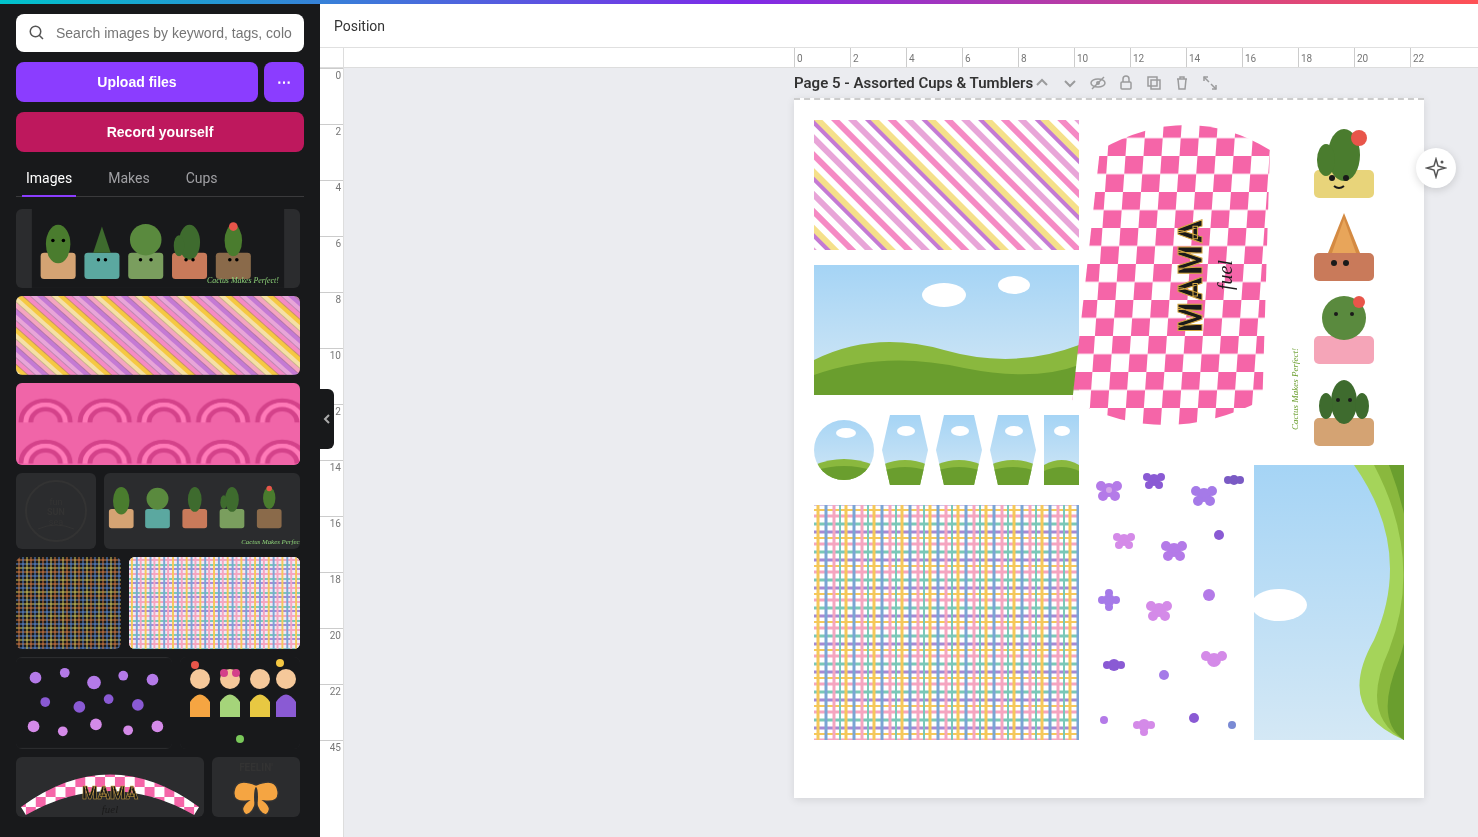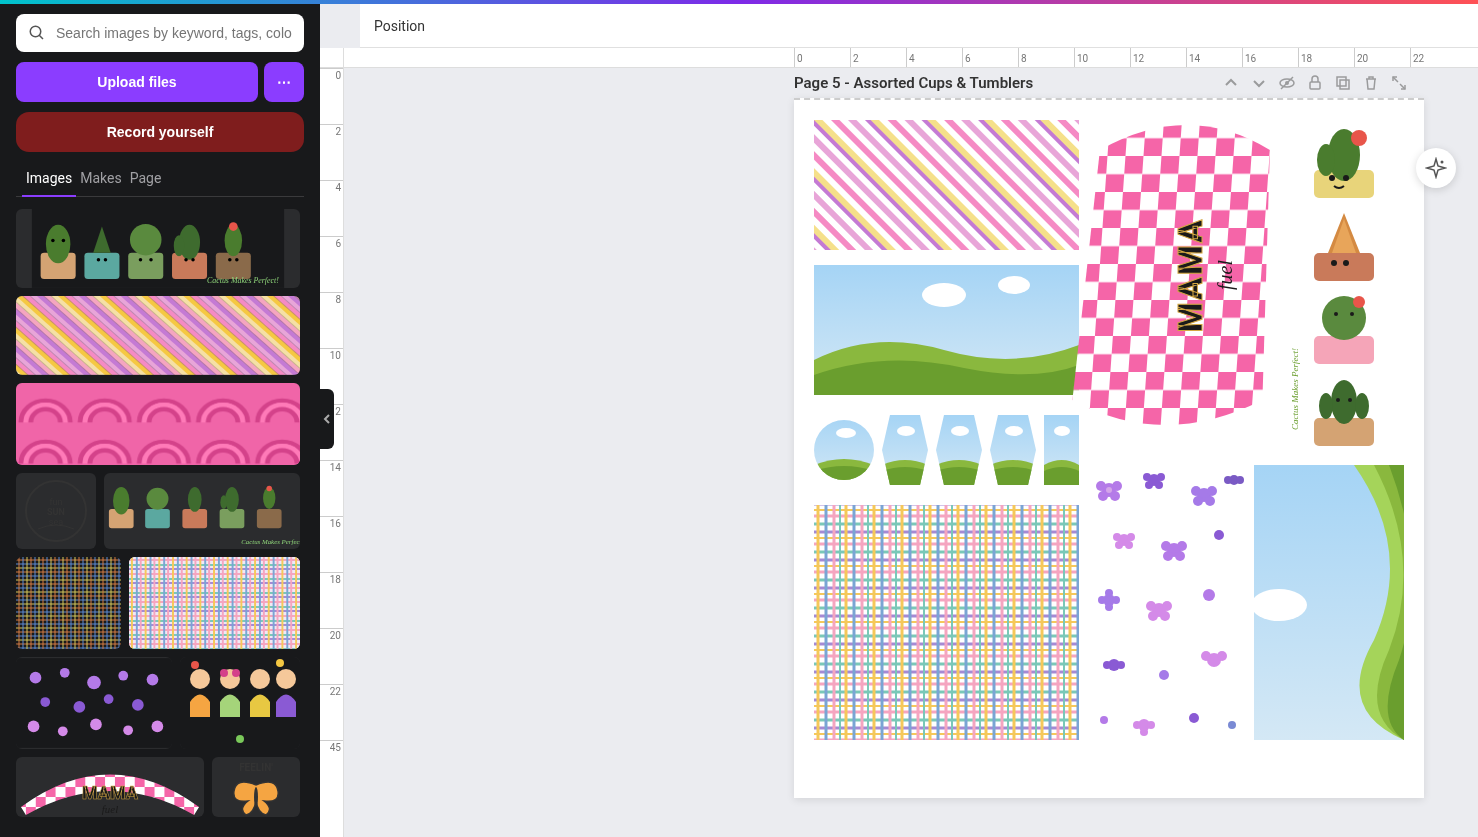--- a/index.html
+++ b/index.html
@@ -12,51 +12,51 @@
 
 .left-panel { width: 320px; background: #18191b; color: #fff; display: flex; flex-direction: column; padding: 10px 16px 0 16px; }
 .search-wrap { position: relative; margin-bottom: 10px; }
 .search-input { width: 100%; height: 38px; border-radius: 8px; border: none; padding: 0 12px 0 40px; font-size: 14px; background: #fff; color: #333; }
 .search-icon { position: absolute; left: 12px; top: 10px; width: 18px; height: 18px; }
 
 .btn-row { display: flex; gap: 6px; margin-bottom: 10px; }
 .btn { height: 40px; border-radius: 8px; border: none; font-size: 14px; font-weight: 600; cursor: pointer; display: flex; align-items: center; justify-content: center; }
 .btn-upload { flex: 1; background: #8b3dff; color: #fff; }
 .btn-more { width: 40px; background: #8b3dff; color: #fff; }
-.btn-record { width: 100%; background: #7f1d1d; color: #fff; margin-bottom: 10px; border-radius: 13px; }
-
-.tabs { display: flex; border-bottom: 1px solid #3a3a3c; margin-bottom: 12px; padding: 0 6px; }
+.btn-record { width: 100%; background: #be185d; color: #fff; margin-bottom: 10px; }
+
+.tabs { display: flex; gap: 28px; border-bottom: 1px solid #3a3a3c; margin-bottom: 12px; padding: 0 6px; }
 .tab { padding: 8px 4px 10px; font-size: 14px; color: #a0a0a4; cursor: pointer; position: relative; }
 .tab.active { color: #fff; }
 .tab.active::after { content: ""; position: absolute; left: 0; right: 0; bottom: -1px; height: 2px; background: #8b3dff; }
 
 .gallery { flex: 1; overflow-y: auto; display: flex; flex-direction: column; gap: 8px; padding-right: 4px; padding-bottom: 20px; }
 .gallery::-webkit-scrollbar { width: 6px; }
 .gallery::-webkit-scrollbar-thumb { background: #555; border-radius: 3px; }
 
 .gallery-row { display: flex; gap: 8px; }
 .thumb { border-radius: 6px; overflow: hidden; cursor: pointer; background: #2b2c2e; position: relative; }
 
 
 .main { flex: 1; display: flex; flex-direction: column; background: #ebecf0; position: relative; }
-.toolbar { height: 44px; background: #fff; border-bottom: 1px solid #e0e0e0; display: flex; align-items: center; padding: 14px 14px; margin-left: 40px; }
+.toolbar { height: 44px; background: #fff; border-bottom: 1px solid #e0e0e0; display: flex; align-items: center; padding: 14px 14px; }
 .toolbar-item { font-size: 14px; color: #333; cursor: pointer; }
 
 .canvas-area { flex: 1; position: relative; overflow: hidden; }
 
 
 .ruler-h { position: absolute; top: 0; left: 24px; right: 0; height: 20px; background: #fff; border-bottom: 1px solid #ddd; display: flex; font-size: 10px; color: #777; }
 .ruler-v { position: absolute; top: 20px; left: 0; width: 24px; bottom: 0; background: #fff; border-right: 1px solid #ddd; font-size: 10px; color: #777; }
 .ruler-corner { position: absolute; top: 0; left: 0; width: 24px; height: 20px; background: #fff; border-right: 1px solid #ddd; border-bottom: 1px solid #ddd; }
 .ruler-h .tick { width: 56px; text-align: left; padding-left: 2px; border-left: 1px solid #ccc; line-height: 14px; padding-top: 4px; flex-shrink: 0; }
 .ruler-v .tick { height: 56px; text-align: right; padding-right: 2px; border-top: 1px solid #ccc; line-height: 10px; padding-top: 2px; }
 
 .canvas-scroll { position: absolute; top: 20px; left: 24px; right: 0; bottom: 0; overflow: auto; }
 
-.page-header { display: flex; align-items: center; justify-content: space-between; padding: 6px 10px 6px 0; margin-left: 450px; margin-right: 60px; }
+.page-header { display: flex; align-items: center; padding: 6px 10px 6px 0; margin-left: 450px; margin-right: 60px; }
 .page-title { font-size: 15px; font-weight: 600; color: #333; }
 .page-actions { display: flex; gap: 10px; align-items: center; }
 .page-action-icon { width: 18px; height: 18px; cursor: pointer; opacity: 0.6; }
 
 .page { width: 630px; height: 700px; background: #fff; margin-left: 450px; box-shadow: 0 2px 8px rgba(0,0,0,0.1); position: relative; padding: 20px; border-top: 2px dashed #ccc; }
 
 .float-btn { position: absolute; top: 100px; right: 22px; width: 40px; height: 40px; border-radius: 50%; background: #fff; box-shadow: 0 2px 8px rgba(0,0,0,0.15); display: flex; align-items: center; justify-content: center; cursor: pointer; }
 
 .collapse-handle { position: absolute; left: 320px; top: 50%; transform: translateY(-50%); width: 14px; height: 60px; background: #18191b; border-radius: 0 6px 6px 0; display: flex; align-items: center; justify-content: center; cursor: pointer; z-index: 10; }
 
@@ -78,21 +78,21 @@
     </div>
     <div class="btn-row">
       <button class="btn btn-upload">Upload files</button>
       <button class="btn btn-more">⋯</button>
     </div>
     <button class="btn btn-record">Record yourself</button>
 
     <div class="tabs">
       <div class="tab active">Images</div>
       <div class="tab">Makes</div>
-      <div class="tab">Page</div>
+      <div class="tab">Cups</div>
     </div>
 
     <div class="gallery">
 
       <div class="thumb" style="height:90px;">
         <svg width="100%" height="100%" viewBox="0 0 288 90">
           <rect width="288" height="90" fill="#18191b"></rect>
           <g transform="translate(10,10)">
               <rect x="0" y="40" width="40" height="30" rx="4" fill="#d4a373"></rect>
               <ellipse cx="20" cy="30" rx="14" ry="22" fill="#4a7c2e"></ellipse>

